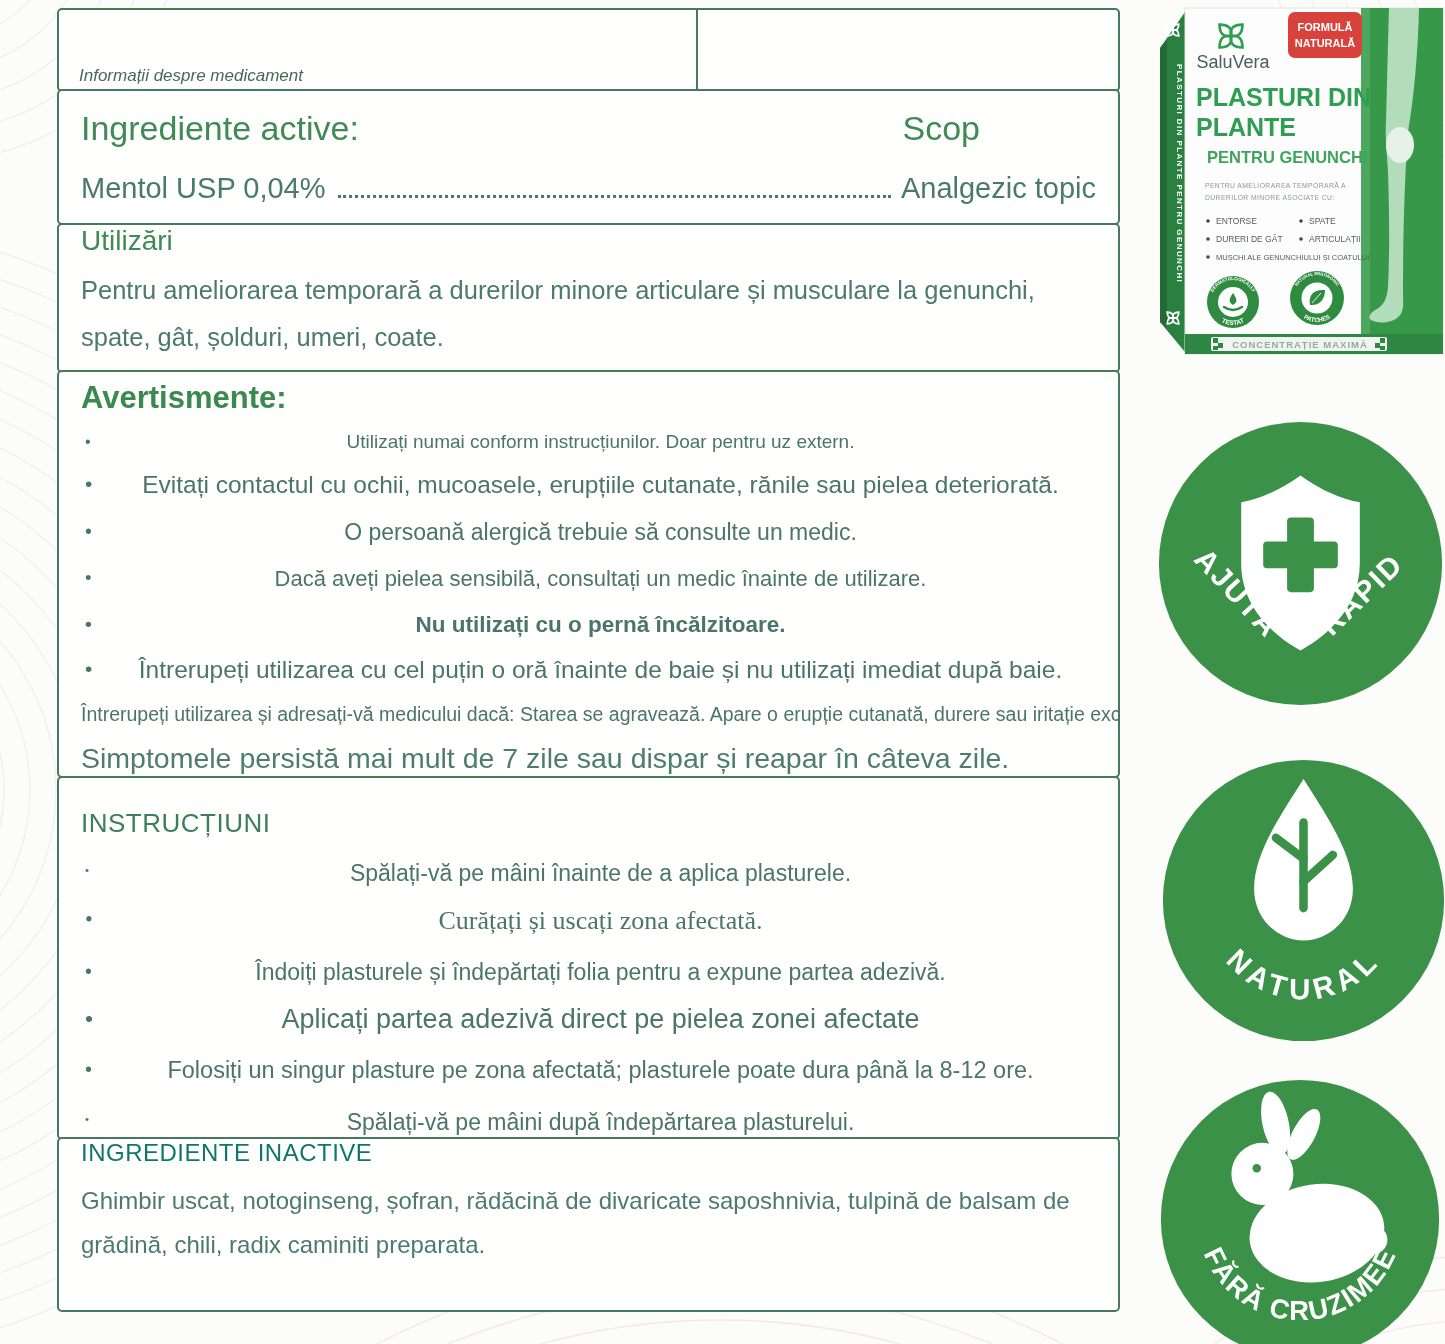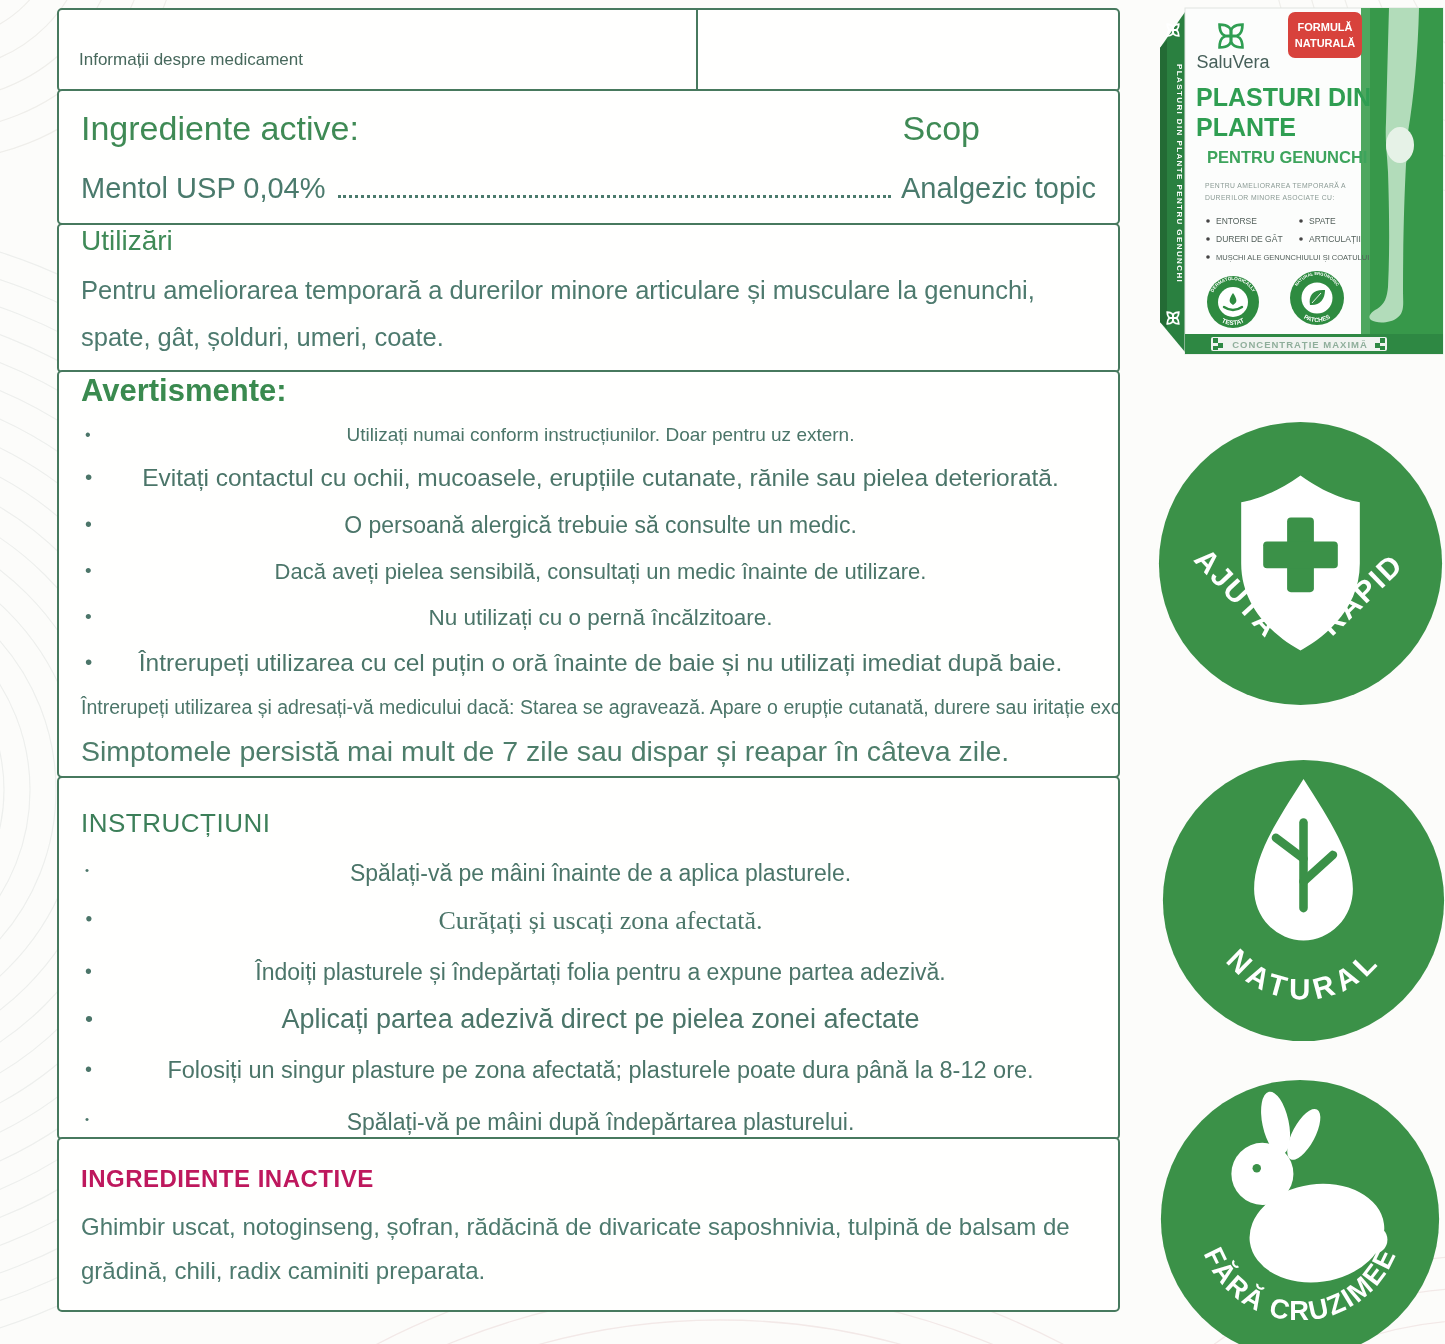--- a/index.html
+++ b/index.html
@@ -12,64 +12,64 @@
 
   
   .panel{position:absolute;left:57px;top:10px;width:1063px;z-index:2;}
   .sec{
     background:#fffffe;border:2.5px solid #47795e;border-radius:5px;
     margin-top:-2.5px;padding:0 22px;box-sizing:border-box;position:relative;overflow:hidden;
   }
   .sec-header{height:84px;padding:0;display:flex;}
   .header-left{
     width:639px;border-right:2.5px solid #47795e;box-sizing:border-box;
-    display:flex;align-items:flex-end;padding:0 0 20px 20px;
+    display:flex;align-items:flex-end;padding:0 0 4px 20px;font-style:italic;
   }
   .header-left span{font-size:17px;color:#47685c;}
   .header-right{flex:1;}
 
   .sec-active{height:136px;}
   .title-row{display:flex;justify-content:space-between;padding-top:18px;}
   .big-title{font-size:34px;font-weight:500;color:#3f8a55;}
   .scop{margin-right:116px;}
   .mentol-row{display:flex;align-items:baseline;margin-top:24px;font-size:29px;color:#4a7a6c;}
   .leader{flex:1;margin:0 10px 7px 12px;border-bottom:3.5px dotted #4a7a6c;align-self:flex-end;}
 
   .sec-uses{height:150px;}
   .sub-title{font-size:28px;font-weight:500;color:#3f8a57;padding-top:0;}
   .uses-body{font-size:25.5px;color:#4d7a6e;line-height:1.85;margin-top:10px;width:99%;}
 
   .sec-warn{height:408px;}
-  .warn-title{font-size:31px;font-weight:600;color:#3a8a4f;padding-top:1px;}
+  .warn-title{font-size:31px;font-weight:600;color:#3a8a4f;padding-top:8px;}
   ul.blist{list-style:none;margin:6px 0 0 0;padding:0;color:#4b7569;}
   ul.blist li{position:relative;padding-left:24px;line-height:1.25;text-align:center;}
   ul.blist li::before{content:"•";position:absolute;left:4px;top:0.05em;font-size:0.85em;}
   .warn-list li:nth-child(1){font-size:19px;margin-top:14px;}
   .warn-list li:nth-child(2){font-size:24.5px;margin-top:16px;}
   .warn-list li:nth-child(3){font-size:23px;margin-top:18px;}
   .warn-list li:nth-child(4){font-size:22px;margin-top:18px;}
-  .warn-list li:nth-child(5){font-size:22.5px;margin-top:18px;}
+  .warn-list li:nth-child(5){font-size:22.5px;margin-top:18px;font-weight:bold;}
   .warn-list li:nth-child(6){font-size:24.5px;margin-top:16px;}
   .warn-note{font-size:19.5px;color:#4b7569;margin-top:18px;white-space:nowrap;}
   .warn-big{font-size:28.5px;color:#4e7e6b;margin-top:16px;white-space:nowrap;}
 
   .sec-instr{height:364px;}
   .instr-title{font-size:26px;font-weight:500;color:#3c7f59;padding-top:30px;letter-spacing:0.5px;}
   .instr-list li:nth-child(1){font-size:23px;margin-top:20px;}
   .instr-list li:nth-child(1)::before{font-size:0.5em;top:0.4em;}
   .instr-list li:nth-child(2){font-size:26px;margin-top:18px;font-family:Liberation Serif, serif;}
   .instr-list li:nth-child(3){font-size:23px;margin-top:20px;}
   .instr-list li:nth-child(4){font-size:27px;margin-top:16px;}
   .instr-list li:nth-child(5){font-size:23.5px;margin-top:20px;}
   .instr-list li:nth-child(6){font-size:23px;margin-top:22px;}
   .instr-list li:nth-child(6)::before{font-size:0.5em;top:0.4em;}
   .instr-list li:nth-child(7){font-size:25px;margin-top:18px;white-space:nowrap;}
 
   .sec-inactive{height:175px;}
-  .inactive-title{font-size:24px;font-weight:700;color:#be185d;padding-top:26px;letter-spacing:0.5px;}
+  .inactive-title{font-size:24px;font-weight:400;color:#0f766e;letter-spacing:0.5px;}
   .inactive-body{font-size:24px;color:#4d7a6e;line-height:1.85;margin-top:12px;width:99%;}
 
   
   .product-box{position:absolute;left:1155px;top:2px;z-index:2;}
   .seal{position:absolute;z-index:2;}
   .seal-1{left:1157px;top:420px;}
   .seal-2{left:1161px;top:758px;}
   .seal-3{left:1159px;top:1078px;}
 </style>
 </head>

